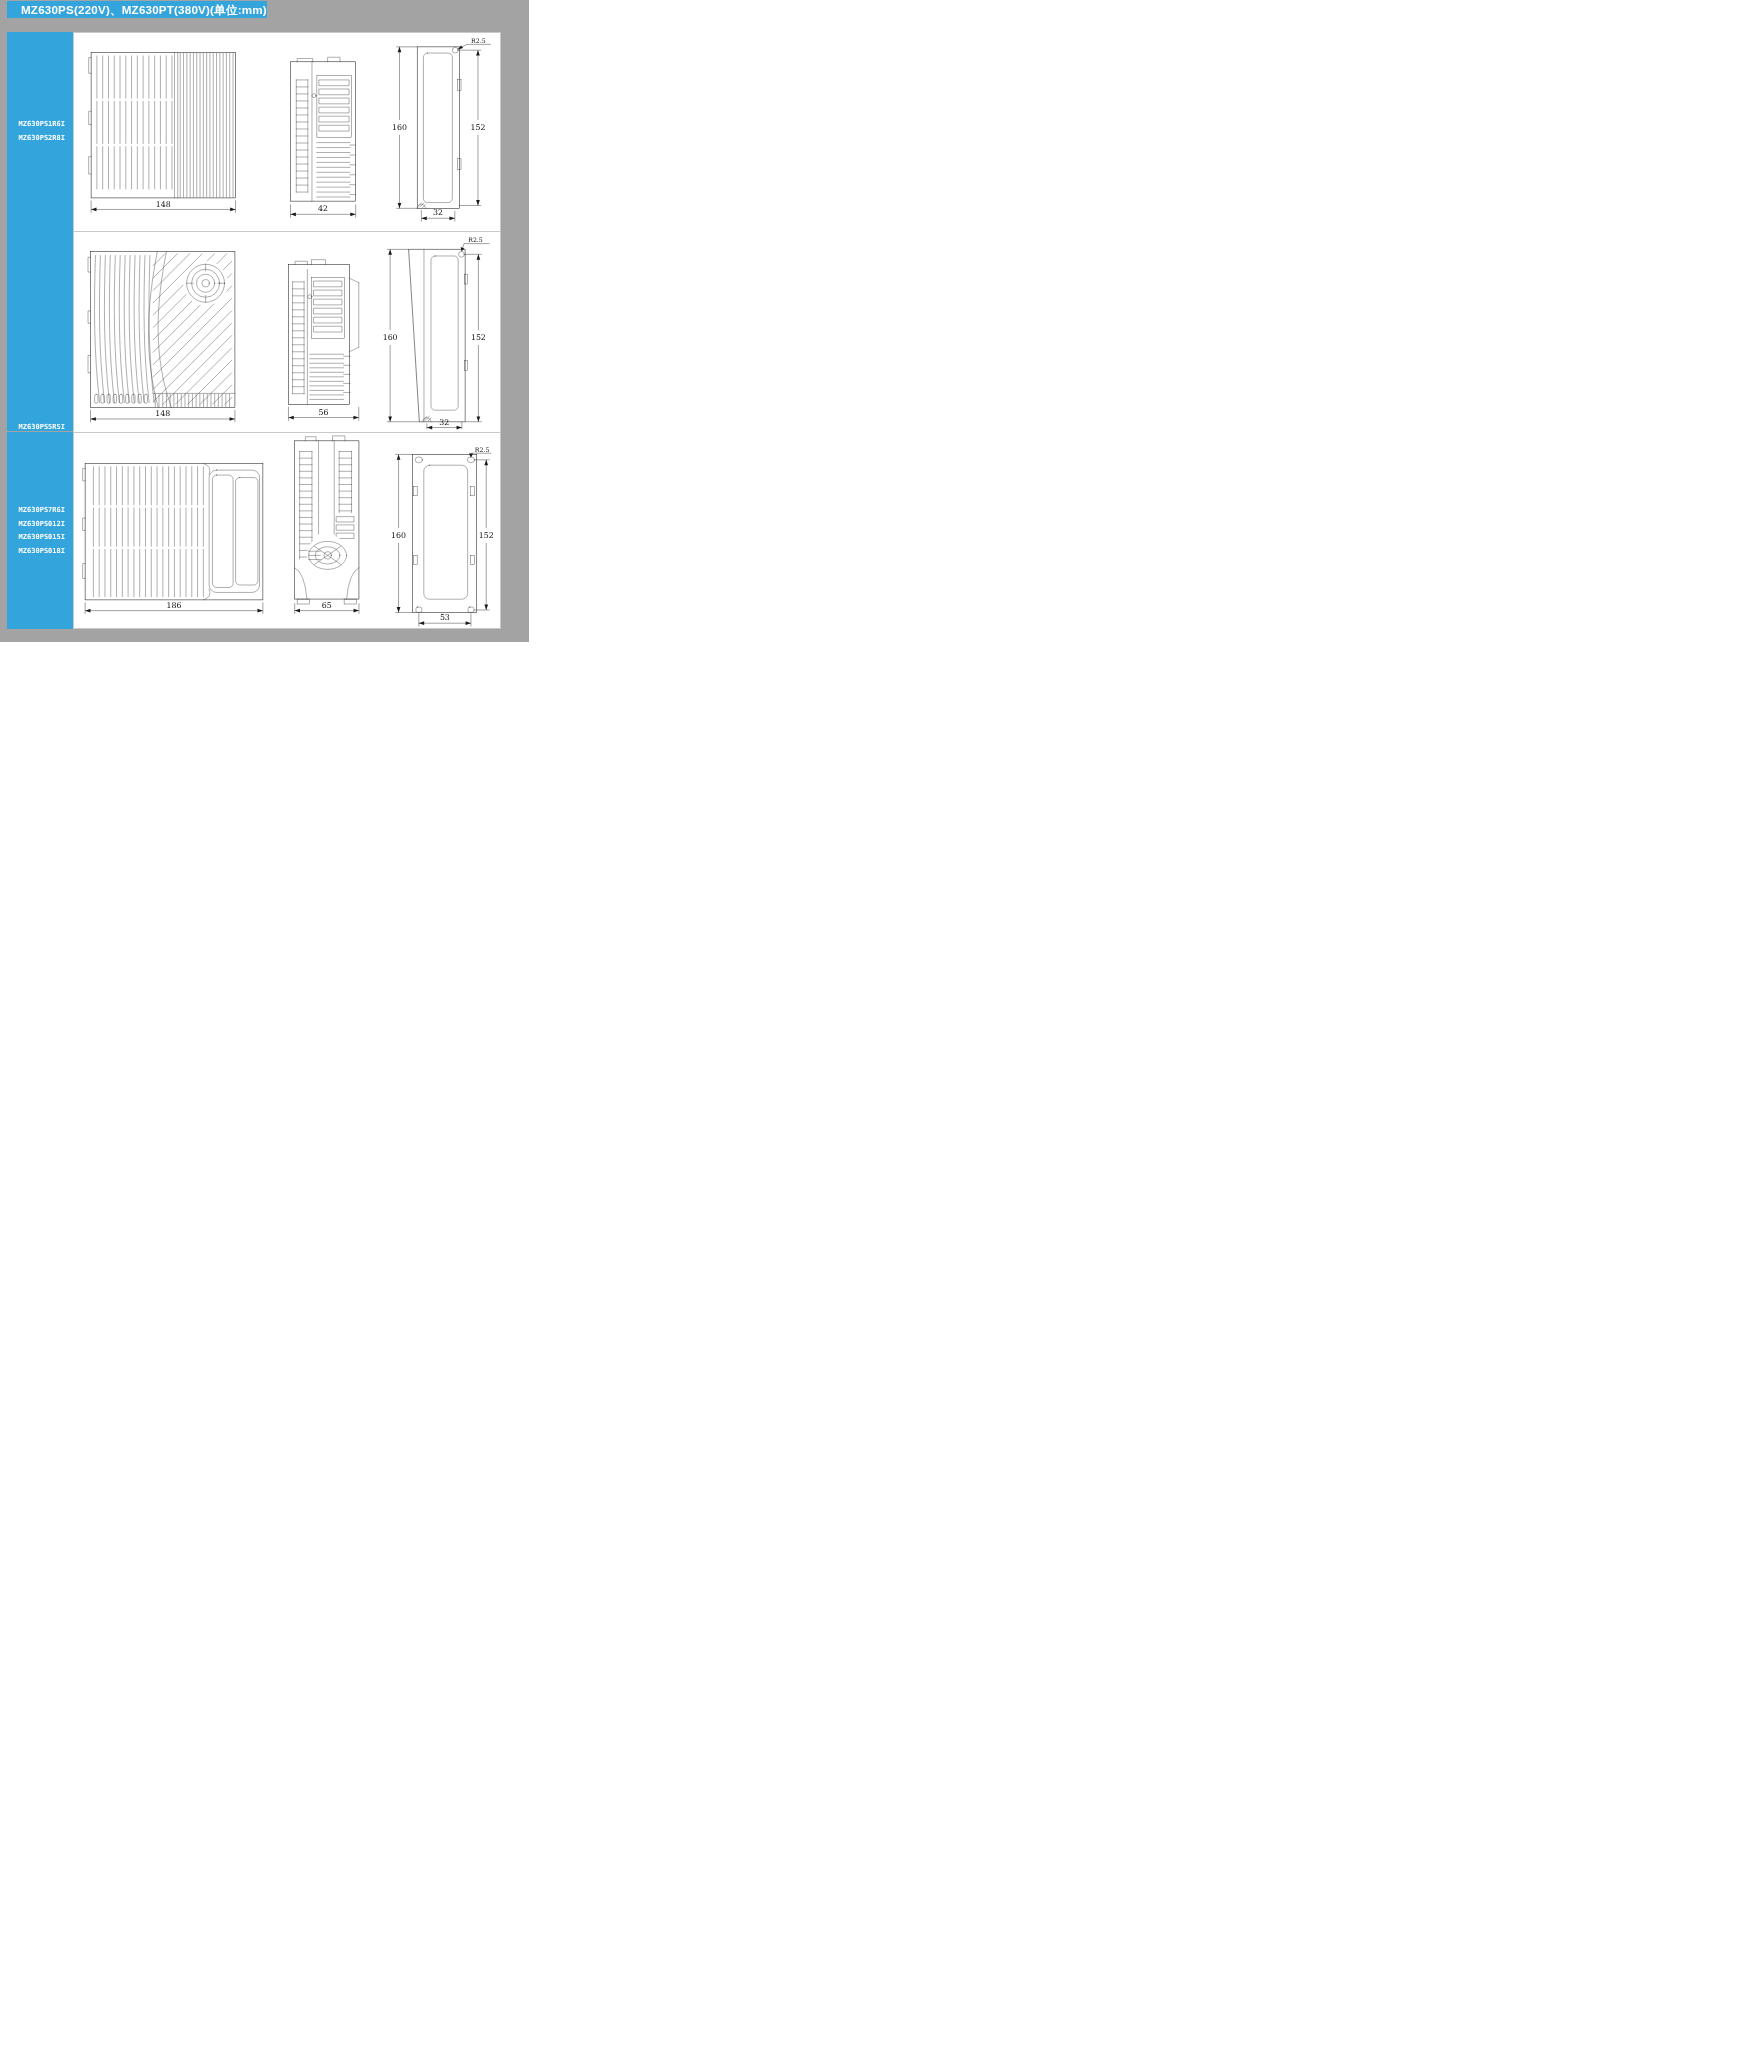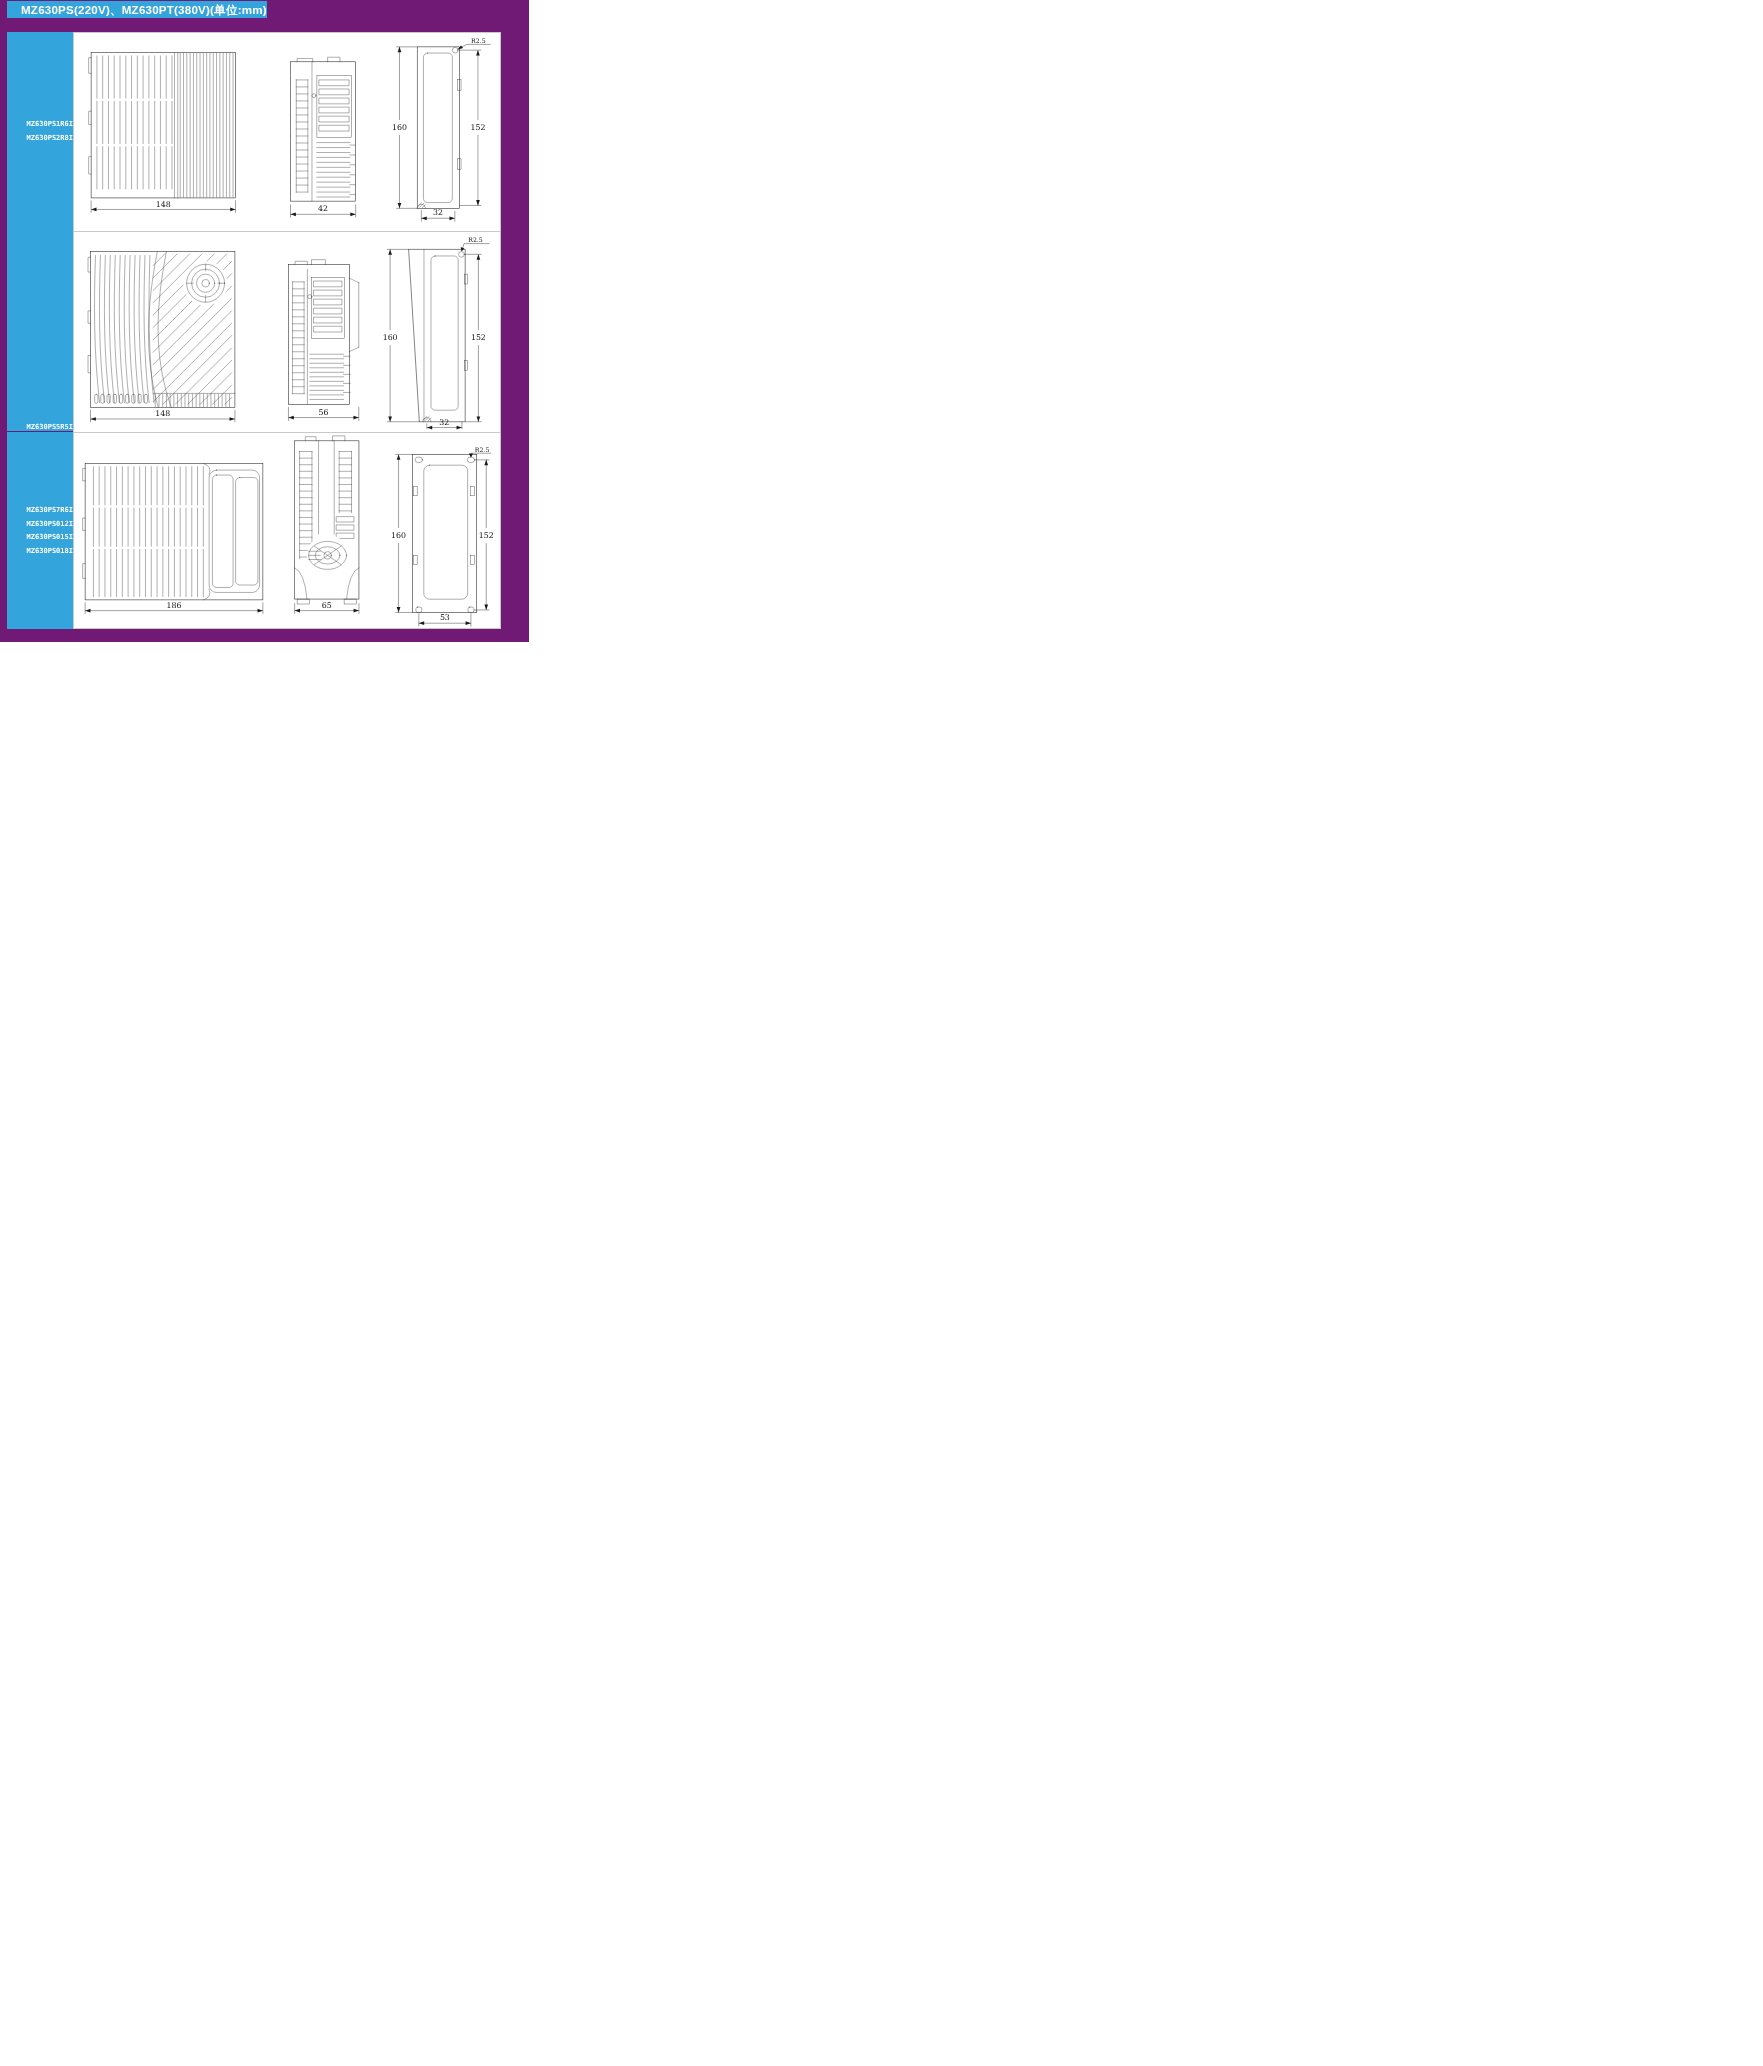--- a/index.html
+++ b/index.html
@@ -1,27 +1,27 @@
 <!DOCTYPE html>
 <html style="font-size:6.6px"><head>
 <meta charset="utf-8">
 <style>
   html,body{margin:0;padding:0;background:#fff;}
-  .page{position:relative;width:529px;height:642px;background:#701a75;
+  .page{position:relative;width:529px;height:642px;background:#a3a3a3;
         font-family:"Liberation Sans",sans-serif;overflow:hidden;}
   .title-bar{position:absolute;left:7px;top:0.8px;width:260px;height:17.4px;
         background:#34A4DC;color:#fff;font-weight:bold;font-size:11.6px;
         line-height:17.4px;padding-left:14px;box-sizing:border-box;
         letter-spacing:0.2px;white-space:nowrap;}
   .spec-table{position:absolute;left:7px;top:32px;width:494px;height:597px;}
   .side-block{position:absolute;left:0;width:66px;background:#34A4DC;
         display:flex;flex-direction:column;align-items:flex-start;justify-content:center;
         gap:5.4px;padding-left:11.6px;box-sizing:border-box;}
   .side-block .mlabel{color:#fff;font-family:"DejaVu Sans Mono",monospace;
-        font-weight:bold;font-size:7px;white-space:nowrap;margin-left:8px;}
+        font-weight:bold;font-size:7px;white-space:nowrap;}
   .content-frame{position:absolute;left:66px;top:0;width:428px;height:597px;
         border:0.8px solid #C9C9C9;box-sizing:border-box;background:#fff;}
   .row-sep{position:absolute;left:0;width:100%;height:0.8px;background:#C9C9C9;}
   .view{position:absolute;}
   svg{display:block;overflow:visible;}
   .ln{fill:none;stroke:#3c3c3c;stroke-width:1;stroke-linecap:square;}
   .thk{stroke:#2a2a2a;stroke-width:1.4;}
   .dl{fill:none;stroke:#1b1b1b;stroke-width:1;}
   .ar{fill:#1b1b1b;stroke:none;}
   .wmask{fill:#fff;stroke:none;}

